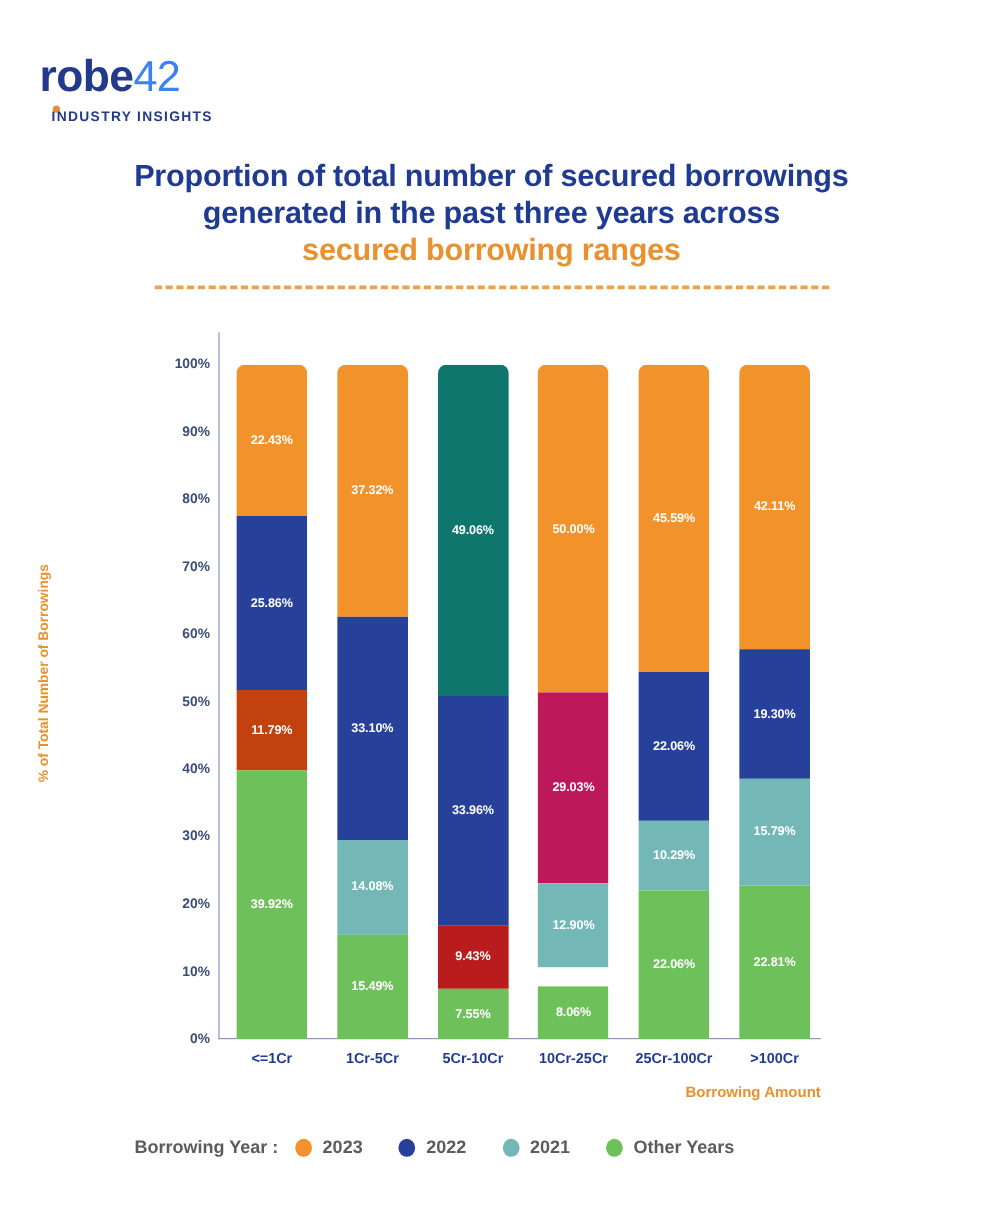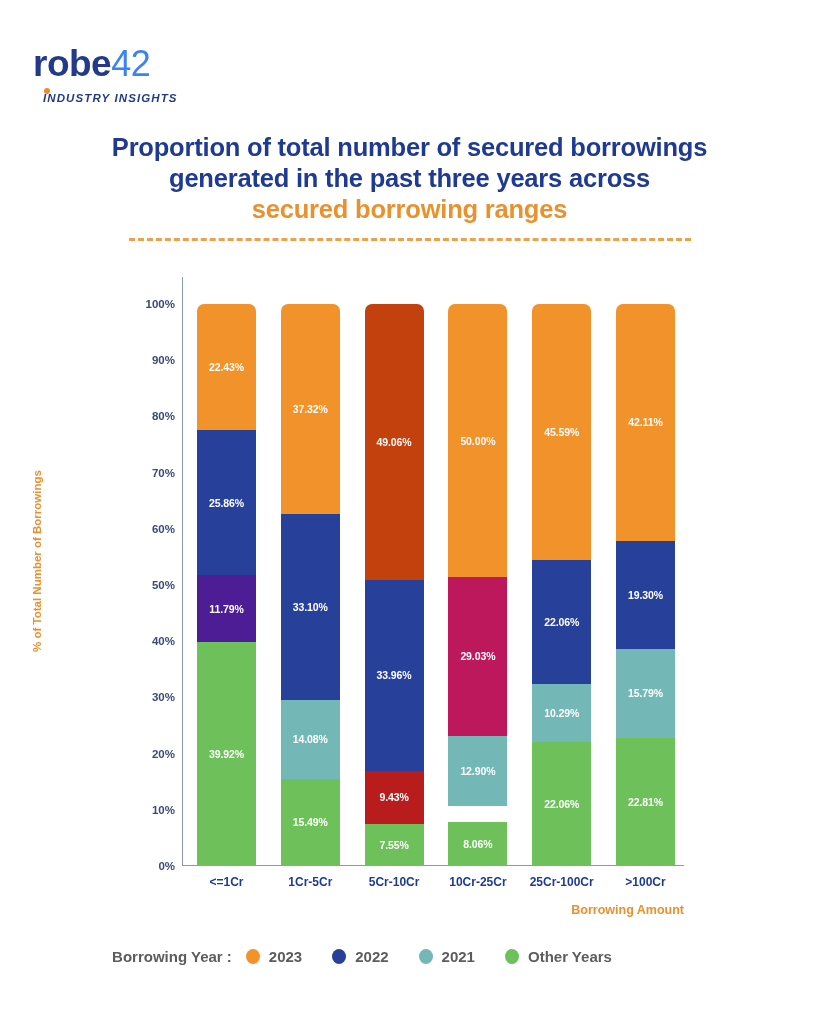--- a/index.html
+++ b/index.html
@@ -43,21 +43,20 @@
     background: #ef8b2c;
   }
   .logo-sub {
     position: absolute;
     left: 10px; top: 50px;
     font-size: 11.5px;
     font-weight: bold;
     color: #233a8c;
     letter-spacing: 1.1px;
     white-space: nowrap;
-    font-style: italic;
   }
 
   
   .title-block {
     position: absolute;
     left: 0; top: 132px;
     width: 819px;
     text-align: center;
   }
   .title-line {
@@ -243,21 +242,21 @@
         </div>
       <div class="bars" id="bars">
           <div class="bar-col">
             <div class="bar-stack">
               <div class="seg" style="background: rgb(242, 146, 43); height: 22.43%;">
                 <span>22.43%</span>
               </div>
               <div class="seg" style="background: rgb(39, 64, 154); height: 25.86%;">
                 <span>25.86%</span>
               </div>
-              <div class="seg" style="background: #4c1d95; height: 11.79%;">
+              <div class="seg" style="background: #c2410c; height: 11.79%;">
                 <span>11.79%</span>
               </div>
               <div class="seg" style="background: rgb(110, 192, 90); height: 39.92%;">
                 <span>39.92%</span>
               </div>
             </div>
             <div class="xtick">&lt;=1Cr</div>
           </div>
           <div class="bar-col">
             <div class="bar-stack">
@@ -271,21 +270,21 @@
                 <span>14.08%</span>
               </div>
               <div class="seg" style="background: rgb(110, 192, 90); height: 15.49%;">
                 <span>15.49%</span>
               </div>
             </div>
             <div class="xtick">1Cr-5Cr</div>
           </div>
           <div class="bar-col">
             <div class="bar-stack">
-              <div class="seg" style="background: #c2410c; height: 49.06%;">
+              <div class="seg" style="background: #0f766e; height: 49.06%;">
                 <span>49.06%</span>
               </div>
               <div class="seg" style="background: rgb(39, 64, 154); height: 33.96%;">
                 <span>33.96%</span>
               </div>
               <div class="seg" style="background: #b91c1c; height: 9.43%;">
                 <span>9.43%</span>
               </div>
               <div class="seg" style="background: rgb(110, 192, 90); height: 7.55%;">
                 <span>7.55%</span>

